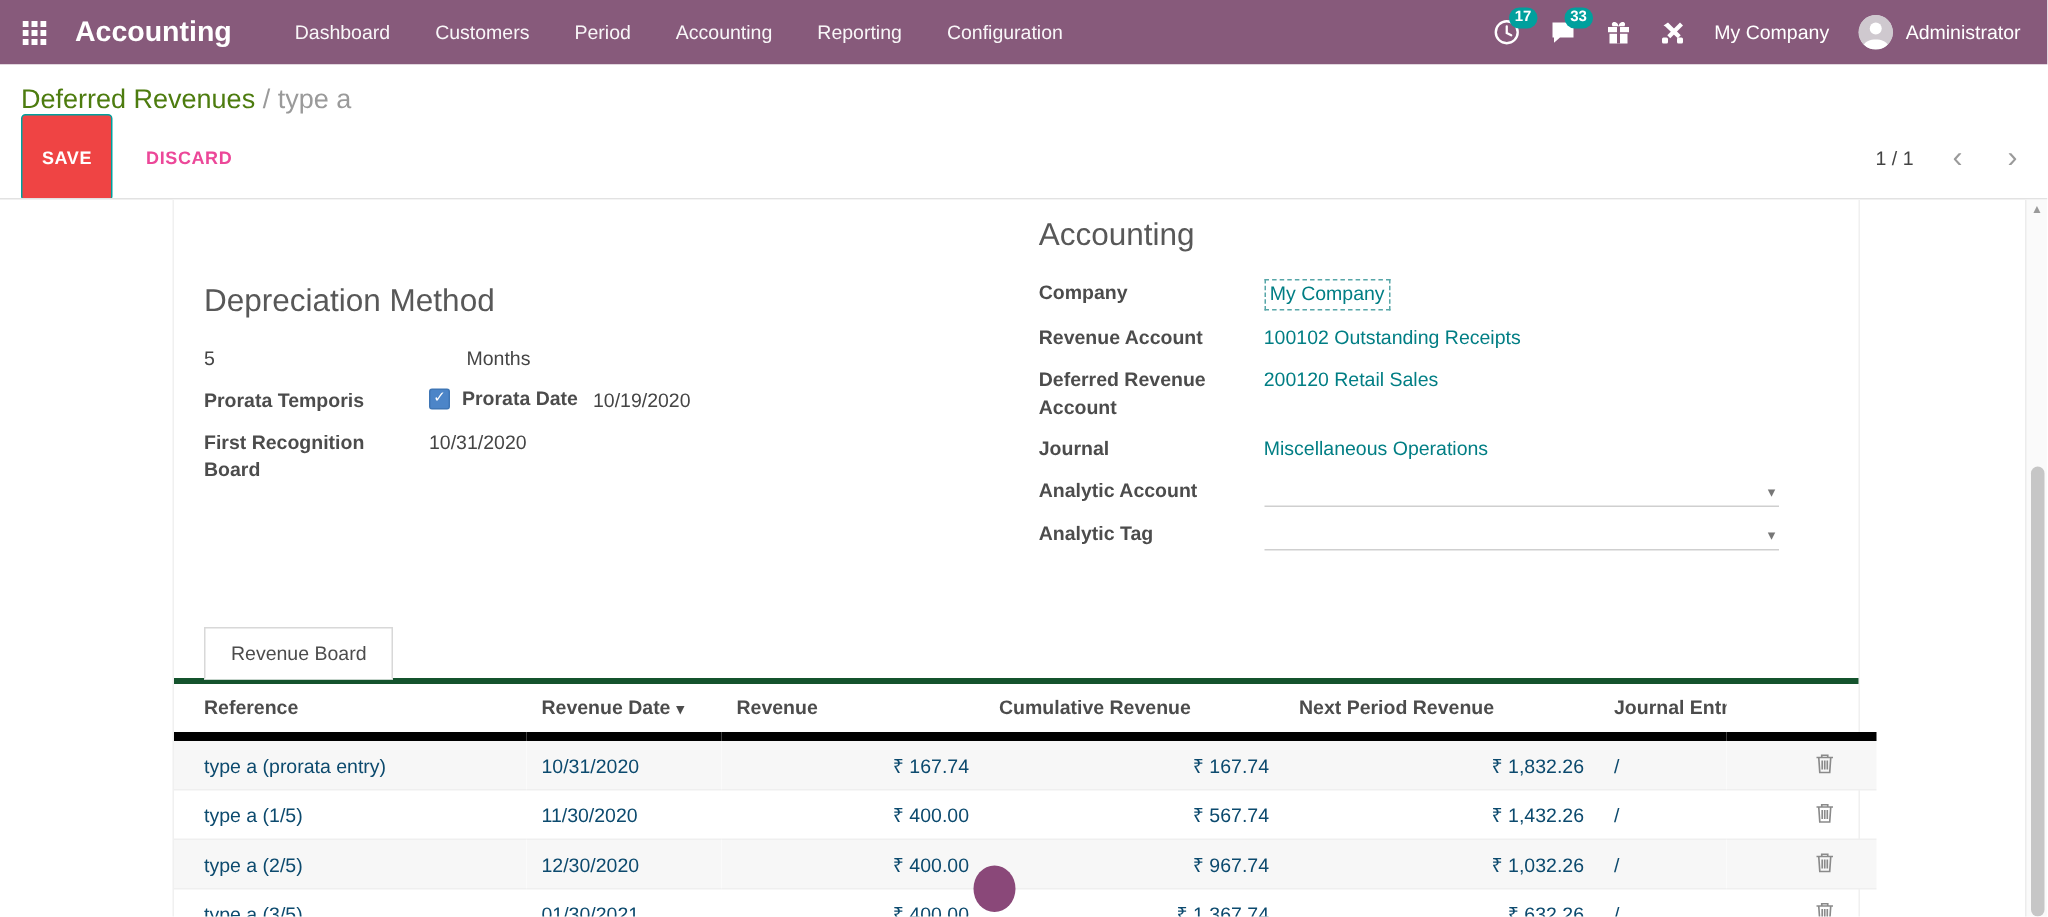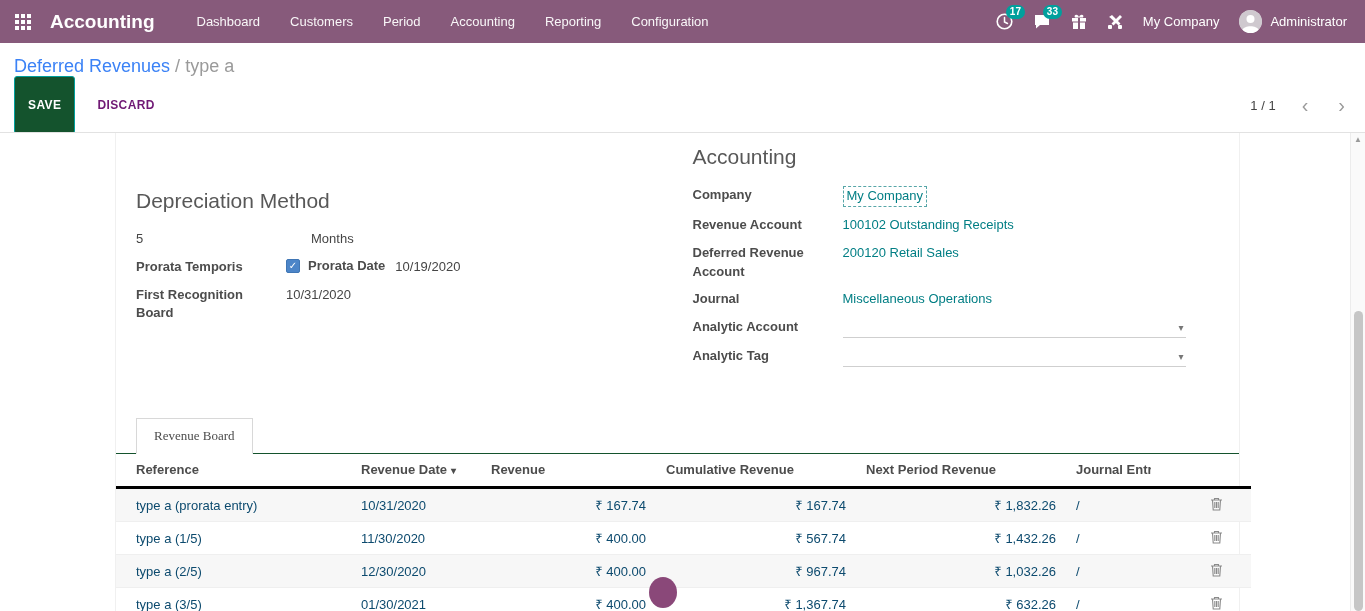--- a/index.html
+++ b/index.html
@@ -32,31 +32,31 @@
   }
   .systray-text { font-size:13px; color:#fff; cursor:pointer; white-space:nowrap; }
   .user-block { display:flex; align-items:center; gap:8px; cursor:pointer; }
   .avatar {
     width:23px; height:23px; border-radius:50%; background:#d9d3d9;
     display:flex; align-items:center; justify-content:center; overflow:hidden;
   }
   
   .control-panel { padding:12px 16px 12px 14px; background:#fff; }
   .breadcrumb { font-size:18px; line-height:22px; }
-  .crumb-parent { color:#3b82f6; cursor:pointer; }
+  .crumb-parent { color:#4d7c0f; cursor:pointer; }
   .crumb-sep, .crumb-current { color:#9a9a9a; }
   .buttons-row { display:flex; align-items:center; margin-top:13px; height:30px; }
   .save-btn {
-    background:#14532d; border:1px solid #00A09D; color:#fff;
+    background:#ef4444; border:1px solid #00A09D; color:#fff;
     font-size:12px; font-weight:700; letter-spacing:0.4px;
     padding:21px 13px; border-radius:3px; cursor:pointer;
     font-family:"Liberation Sans", sans-serif;
   }
   .discard-btn {
-    background:none; border:none; color:#701a75; font-size:12px; font-weight:700;
+    background:none; border:none; color:#ec4899; font-size:12px; font-weight:700;
     letter-spacing:0.4px; margin-left:16px; cursor:pointer;
     font-family:"Liberation Sans", sans-serif;
   }
   .pager { margin-left:auto; display:flex; align-items:center; gap:22px; font-size:13px; color:#444; }
   .pager-chev { color:#9a9a9a; font-size:20px; line-height:1; cursor:pointer; padding:0 4px; }
   
   .content {
     position:relative; border-top:1px solid #e2e2e2;
     height:482px; background:#fff; overflow:hidden;
   }
@@ -81,29 +81,29 @@
     cursor:pointer; flex:none;
   }
   .inline-label { font-weight:700; color:#4c4c4c; margin-right:10px; }
   .dashed-box { border:1px dashed #57a6a8; padding:0 3px; display:inline-block; }
   .input-line {
     width:343px; border-bottom:1px solid #cfcfcf; height:20px;
     display:flex; align-items:center; justify-content:flex-end; cursor:text;
   }
   .caret-down { color:#777; font-size:10px; padding-right:2px; }
   
-  .tabs { margin-top:42px; border-bottom:1px solid #14532d; padding-left:20px;font-family:Liberation Serif, serif; }
+  .tabs { margin-top:42px; border-bottom:4px solid #14532d; padding-left:20px; }
   .tab-active {
     display:inline-block; background:#fff; border:1px solid #d8d8d8; border-bottom:1px solid #fff;
     margin-bottom:-1px; padding:9px 17px; font-size:13px; color:#4c4c4c; cursor:pointer;
   }
   
   table.board { width:100%; border-collapse:collapse; font-size:13px; table-layout:fixed; }
   .board th {
-    font-weight:700; color:#4c4c4c; padding:8px 10px 9px; border-bottom:3px solid #000000;
+    font-weight:700; color:#4c4c4c; padding:8px 10px 9px; border-bottom:6px solid #000000;
     text-align:left; white-space:nowrap; overflow:hidden;
   }
   .board td { padding:7px 10px; color:#0c4a6e; white-space:nowrap; overflow:hidden; }
   .board tbody tr { border-bottom:1px solid #efefef; cursor:pointer; }
   .board tbody tr:nth-child(odd) { background:#f7f7f7; }
   .col-ref   { width:235px; }
   .col-date  { width:130px; }
   .col-rev   { width:175px; }
   .col-cum   { width:200px; }
   .col-next  { width:210px; }

